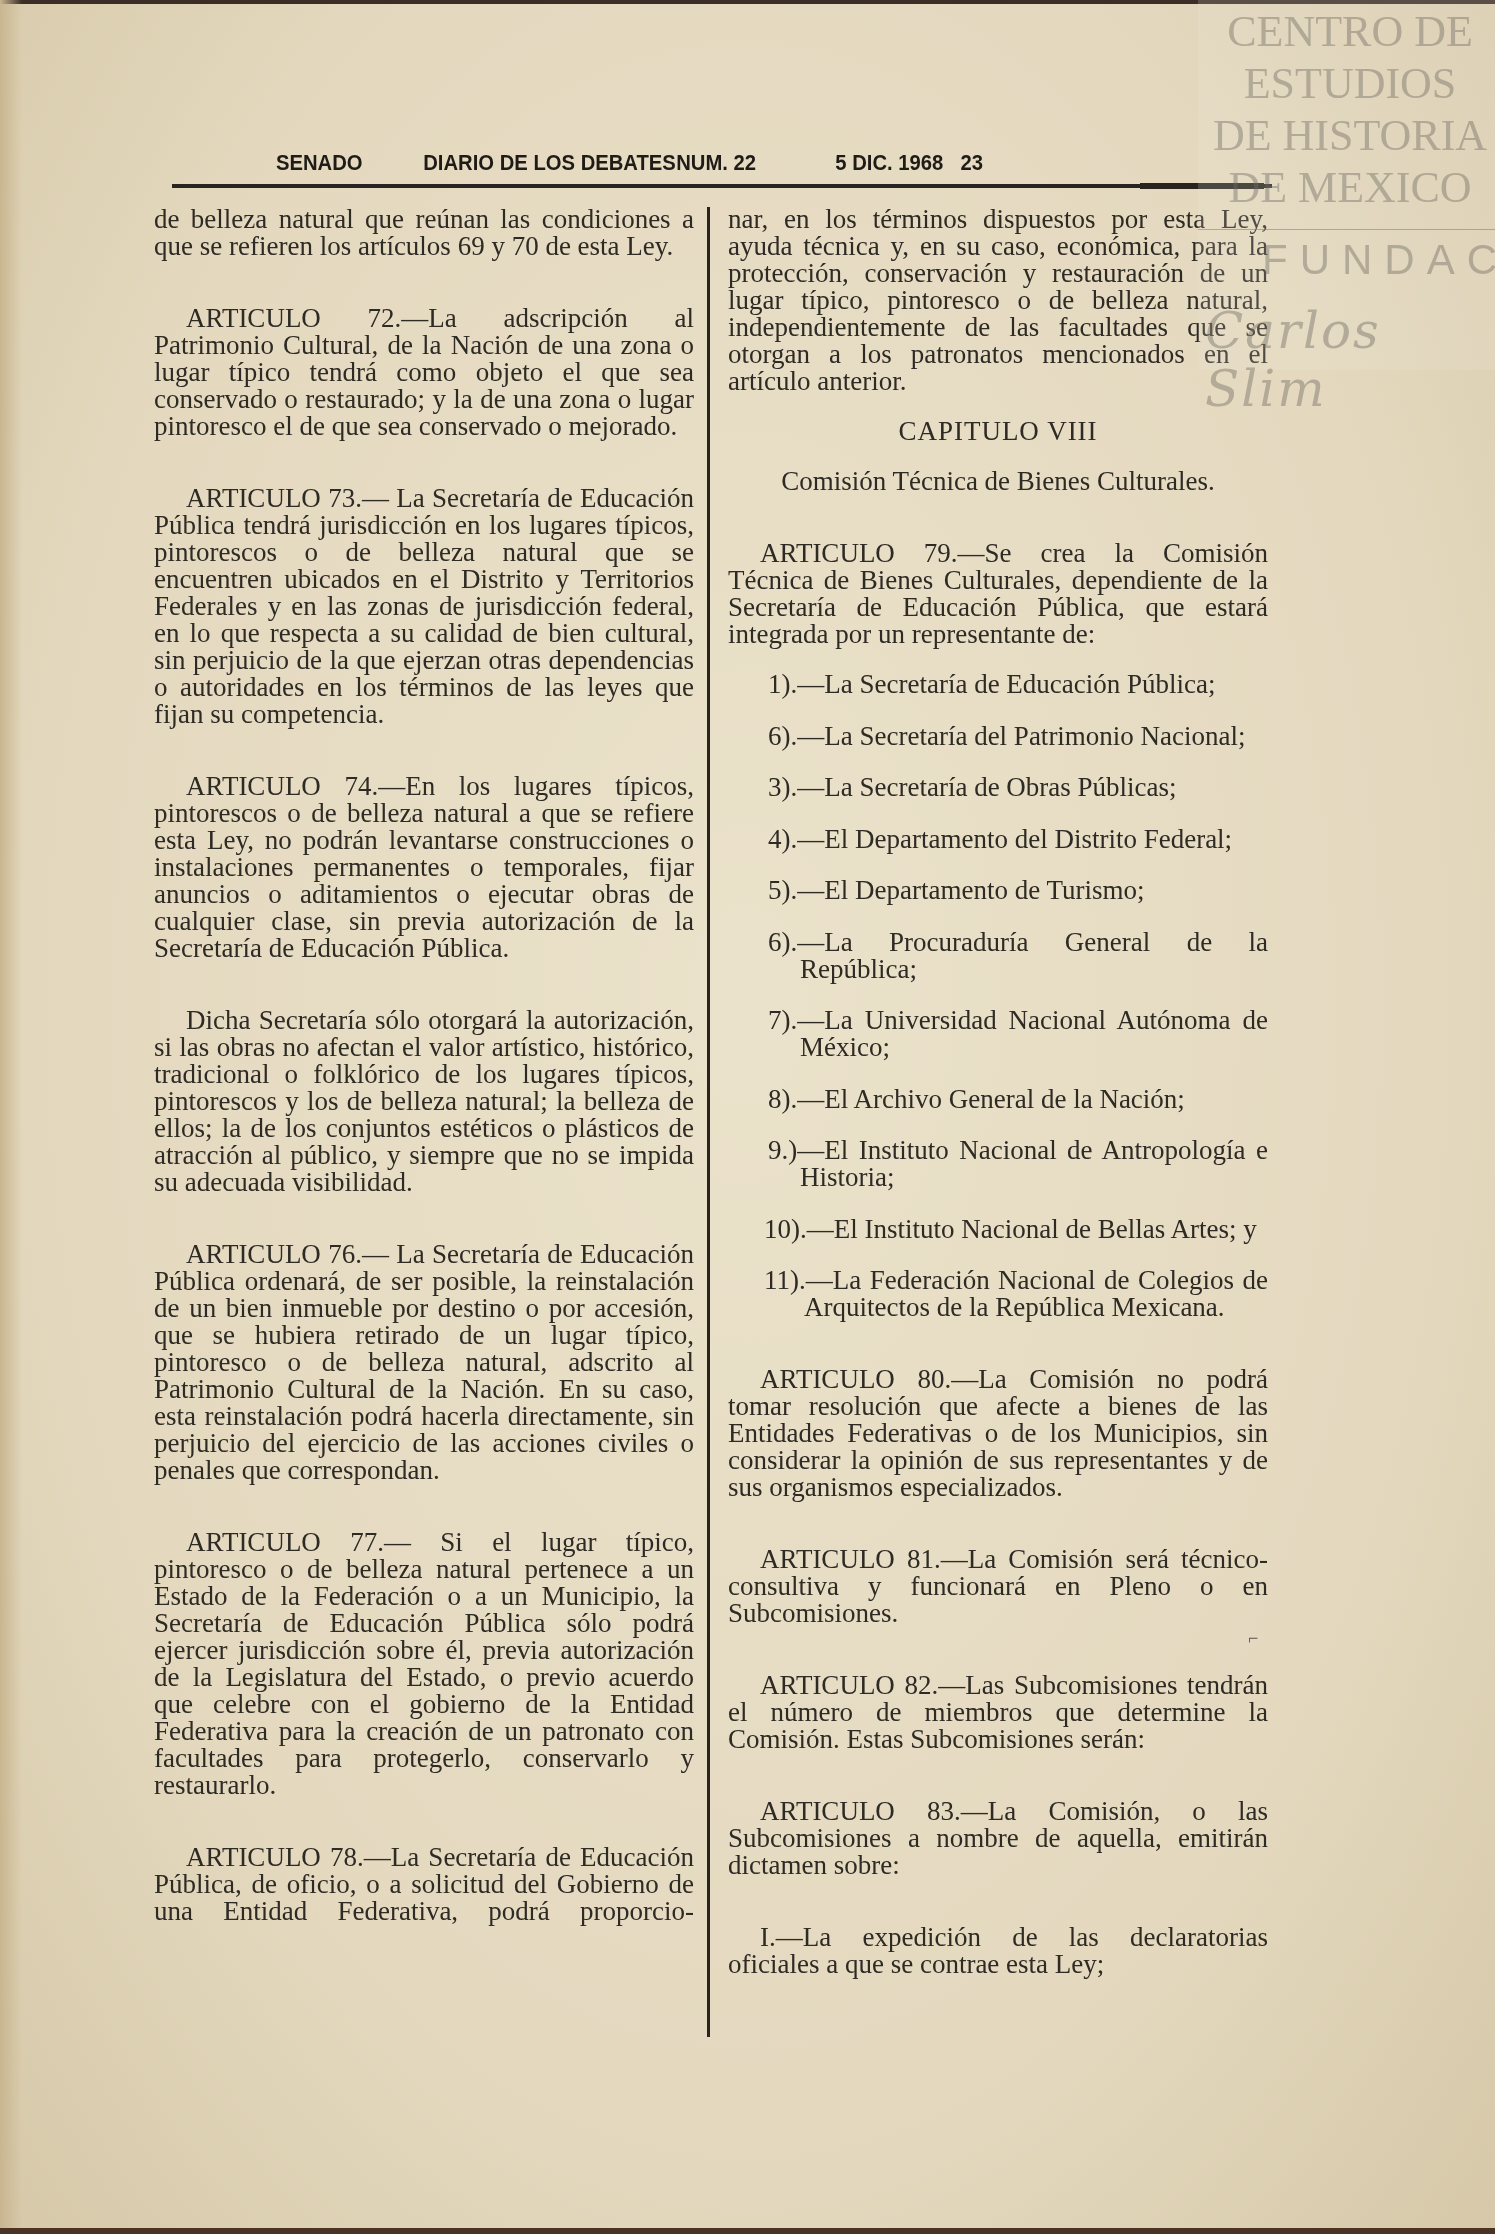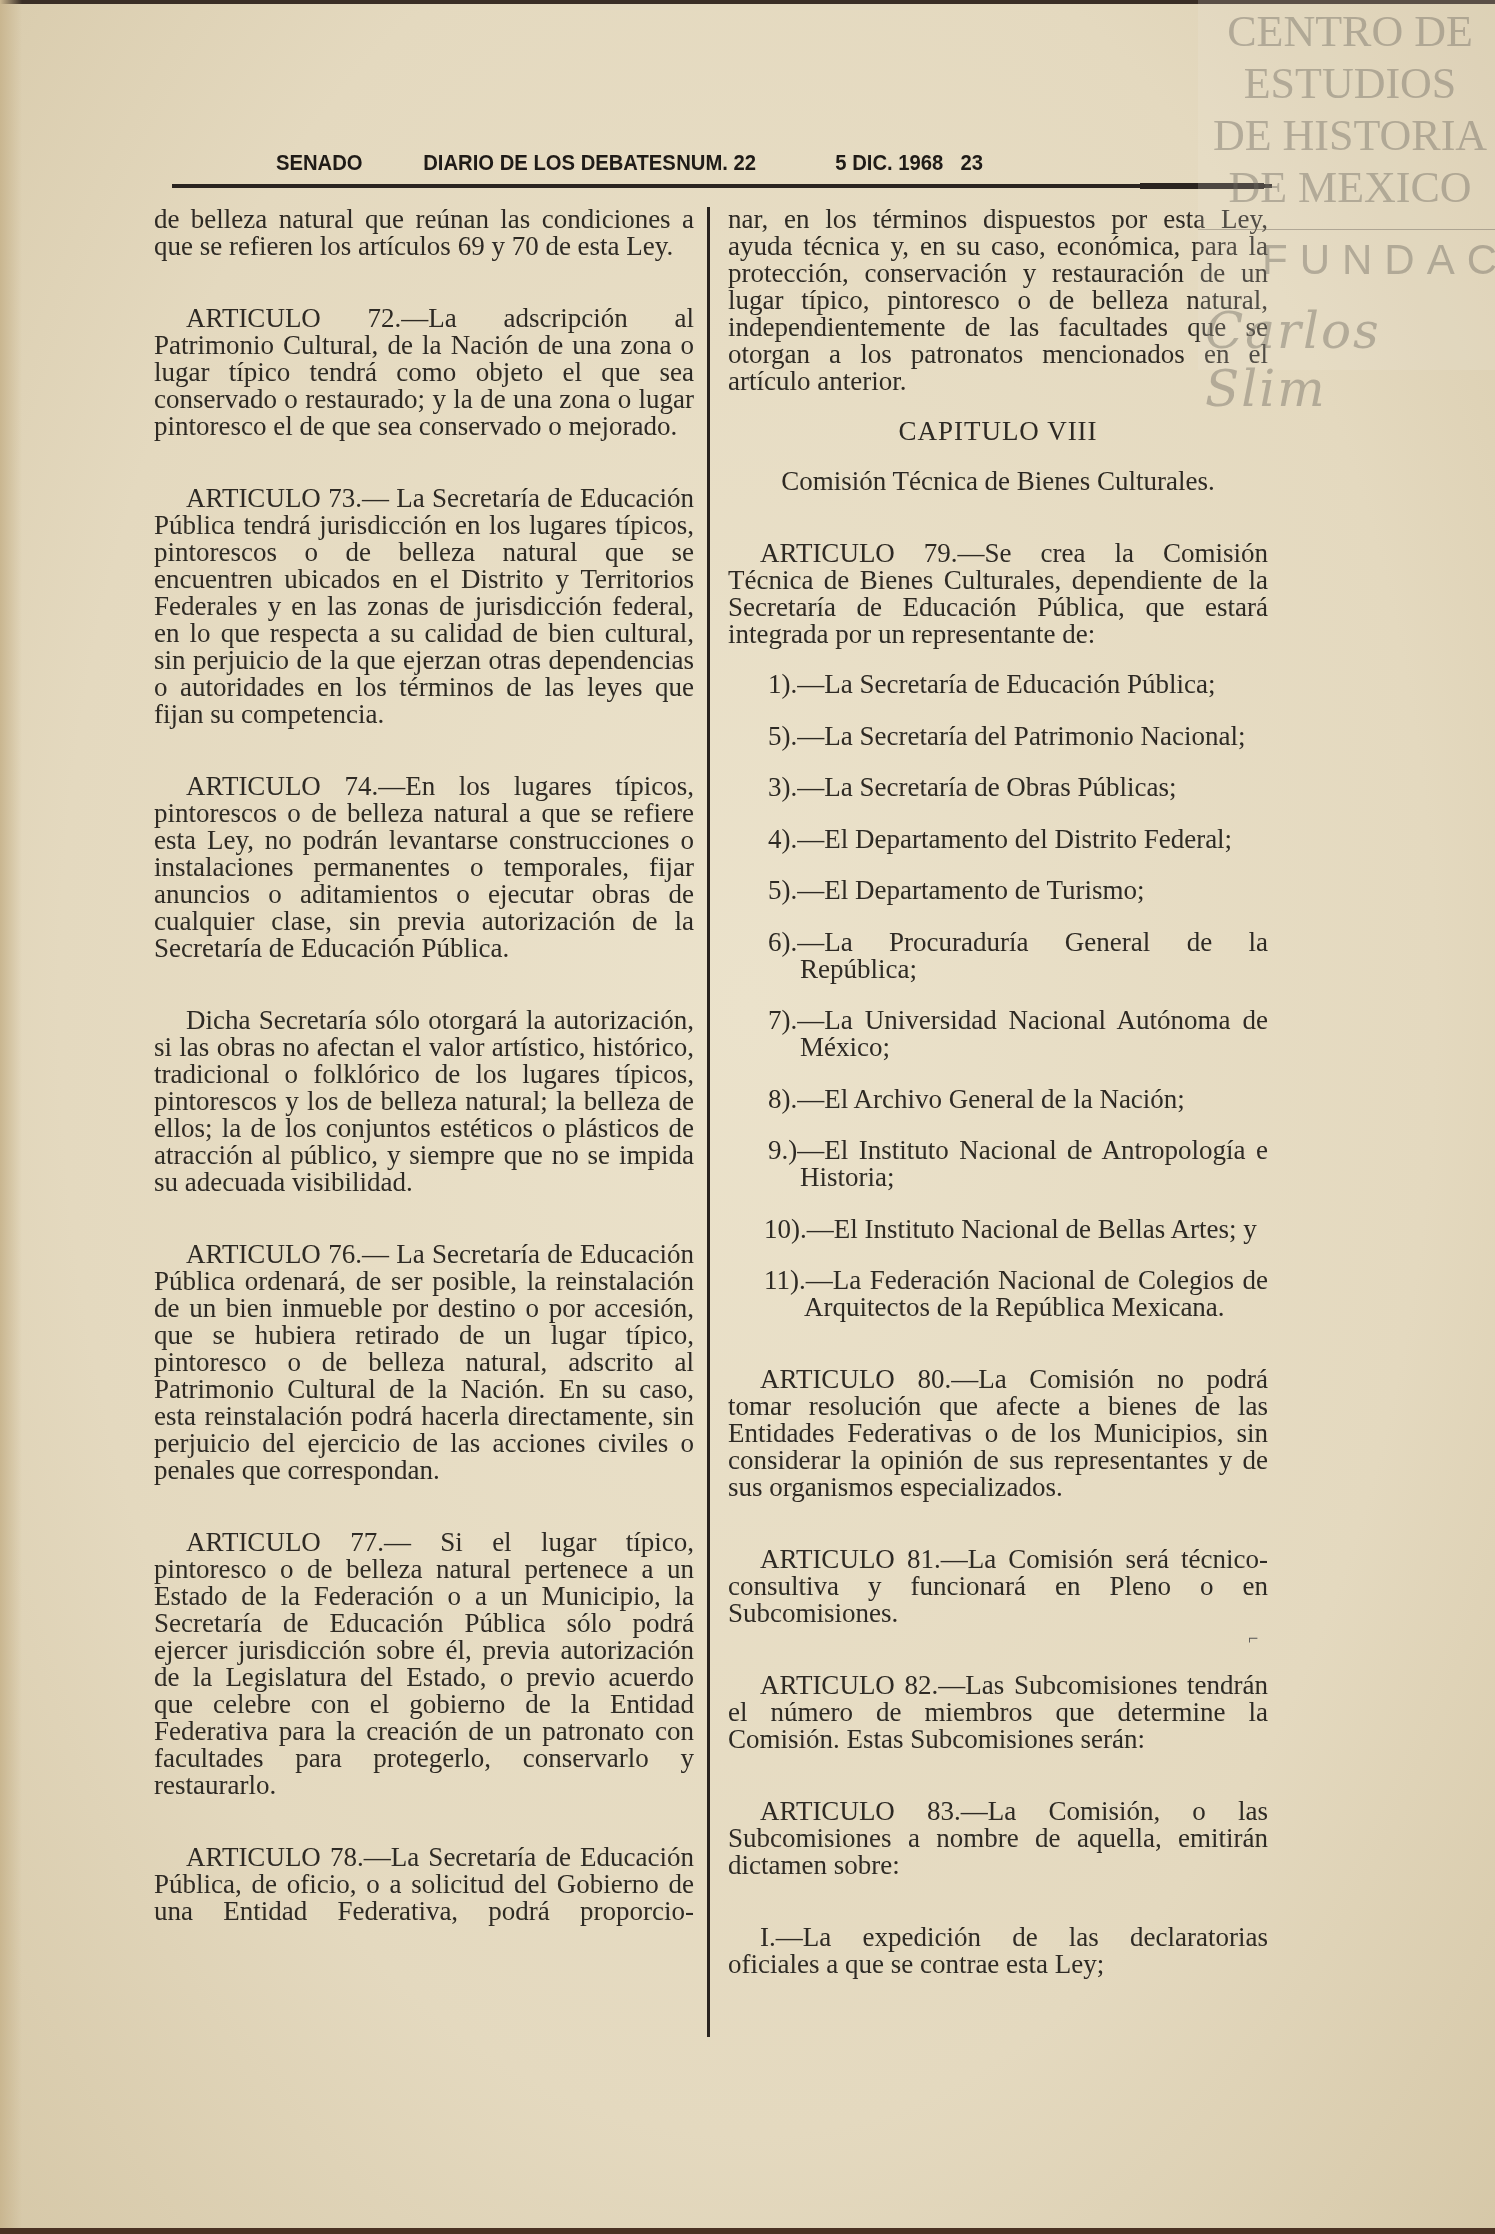--- a/index.html
+++ b/index.html
@@ -83,21 +83,21 @@
   </div>
 
   <div class="col right">
     <p class="p">nar, en los términos dispuestos por esta Ley, ayuda técnica y, en su caso, económica, para la protección, conservación y restauración de un lugar típico, pintoresco o de belleza natural, independientemente de las facultades que se otorgan a los patronatos mencionados en el artículo anterior.</p>
     <p class="chapter">CAPITULO VIII</p>
     <p class="chaptitle">Comisión Técnica de Bienes Culturales.</p>
     <p class="p ind">ARTICULO 79.—Se crea la Comisión Técnica de Bienes Culturales, dependiente de la Secretaría de Educación Pública, que estará integrada por un representante de:</p>
 
     <div>
       <p class="litem">1).—La Secretaría de Educación Pública;</p>
-      <p class="litem">5).—La Secretaría del Patrimonio Nacional;</p>
+      <p class="litem">6).—La Secretaría del Patrimonio Nacional;</p>
       <p class="litem">3).—La Secretaría de Obras Públicas;</p>
       <p class="litem">4).—El Departamento del Distrito Federal;</p>
       <p class="litem">5).—El Departamento de Turismo;</p>
       <p class="litem">6).—La Procuraduría General de la República;</p>
       <p class="litem">7).—La Universidad Nacional Autónoma de México;</p>
       <p class="litem">8).—El Archivo General de la Nación;</p>
       <p class="litem">9.)—El Instituto Nacional de Antropología e Historia;</p>
       <p class="litem wide">10).—El Instituto Nacional de Bellas Artes; y</p>
       <p class="litem wide">11).—La Federación Nacional de Colegios de Arquitectos de la República Mexicana.</p>
     </div>

